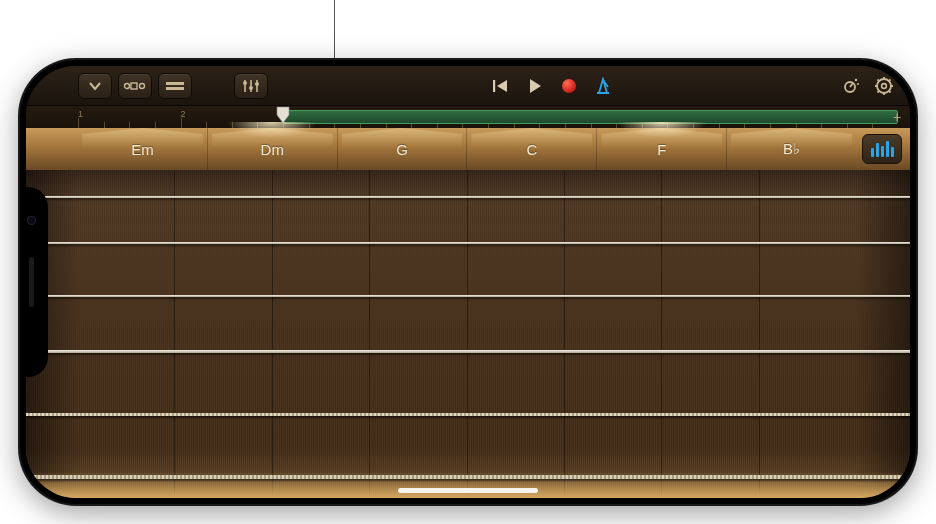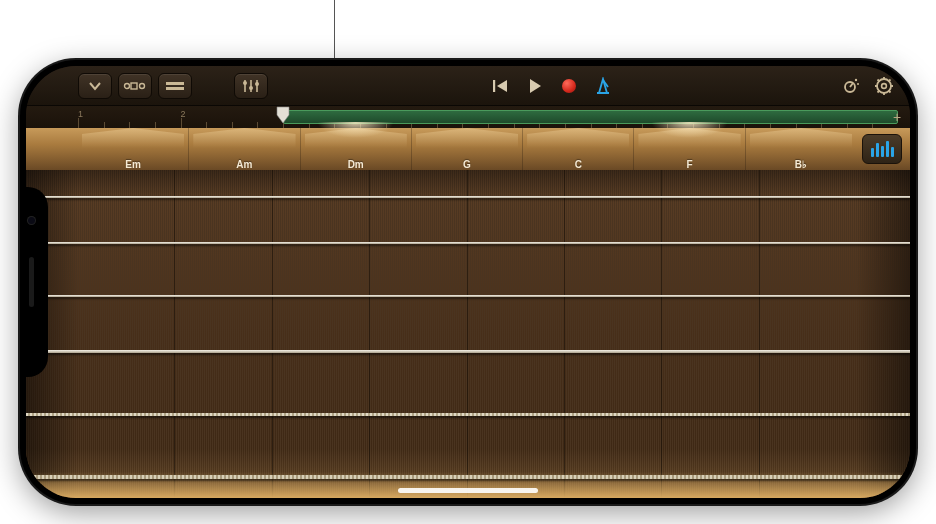--- a/index.html
+++ b/index.html
@@ -119,24 +119,24 @@
     height: 42px;
     display:flex;
     padding-left: 52px;
     padding-right: 54px;
     background: linear-gradient(#c79a5a, #a87a3e 40%, #6a4925);
     position:relative;
   }
   .chord-tab {
     flex:1;
     position:relative;
-    display:flex; align-items:flex-end; justify-content:center;
+    display:flex; align-items:center; justify-content:center;
     color:#f5ead4;
-    font-size: 10px;
-    font-weight: 700;
+    font-size: 15px;
+    font-weight: 400;
     text-shadow: 0 -1px 1px rgba(0,0,0,0.4);
     border-left: 1px solid rgba(40,26,12,0.3);
   }
   .chord-tab:first-child { border-left:none; }
   .chord-tab::before {
     content:"";
     position:absolute; left:4px; right:4px; top:0; height:20px;
     background: linear-gradient(rgba(255,230,180,0.35), rgba(255,230,180,0));
     clip-path: polygon(0 100%, 0 30%, 50% 0, 100% 30%, 100% 100%);
     pointer-events:none;
@@ -347,23 +347,20 @@
             </svg>
           </div>
         </div>
       <div class="plus-btn">+</div>
     </div>
 
     <div class="chord-row" id="chord-row">
       <div class="chord-tab">
           <span>Em</span>
         </div>
-        <div class="chord-tab">
-          <span>Am</span>
-        </div>
         <div class="chord-tab glow">
           <span>Dm</span>
         </div>
         <div class="chord-tab">
           <span>G</span>
         </div>
         <div class="chord-tab">
           <span>C</span>
         </div>
         <div class="chord-tab glow">

